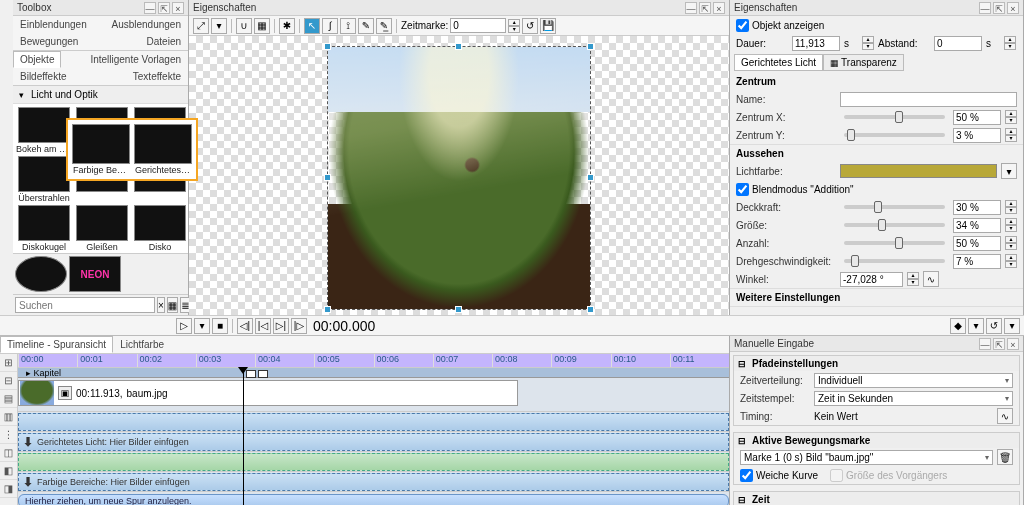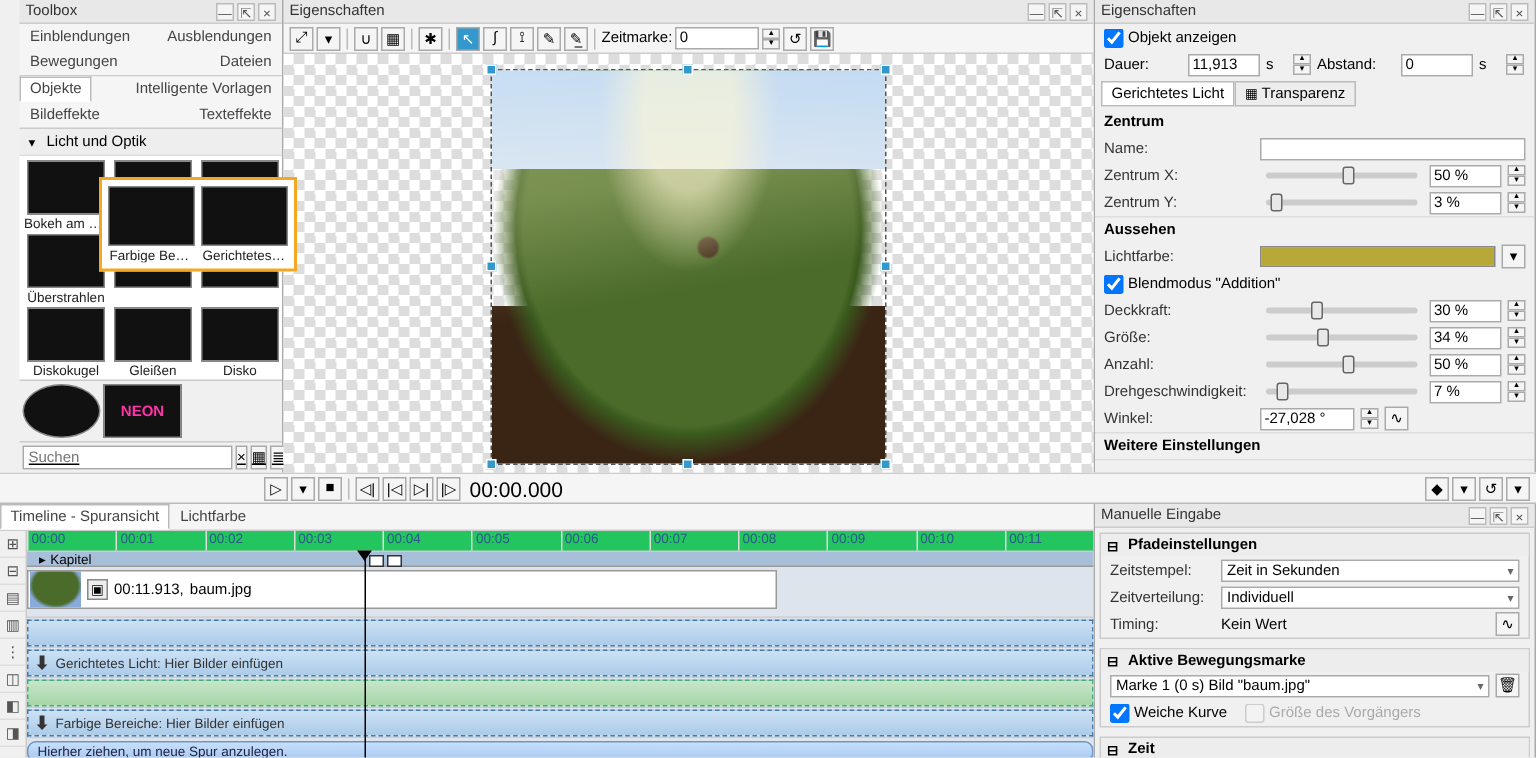--- a/index.html
+++ b/index.html
@@ -36,21 +36,21 @@
 .t-gleam { background: radial-gradient(circle at 50% 50%, #fff 0 2px, transparent 6px),#000; }
 .t-farbig { background: radial-gradient(circle at 35% 40%, #f5c 0 8px,transparent 14px),radial-gradient(circle at 60% 55%, #fd3 0 8px,transparent 14px),radial-gradient(circle at 45% 65%, #9cf 0 6px,transparent 10px),#111; }
 .t-gericht { background: linear-gradient(135deg,#000 30%,#888 48%,#fff 50%,#888 52%,#000 70%); }
 .t-neon { background: linear-gradient(#000,#000); position:relative; }
 .t-neon::after { content:"NEON"; position:absolute; inset:0; display:flex; align-items:center; justify-content:center; color:#f3a; font-weight:bold; font-size:10px; }
 .t-wheel { background: conic-gradient(red,orange,yellow,green,cyan,blue,magenta,red); border-radius: 50%; }
 
 .popup-thumbs { position: absolute; left: 66px; top: 118px; background: #fff; border: 2px solid #f5a623; display: flex; padding: 4px; gap: 4px; z-index: 10; }
 .popup-thumbs .thumb .img { width: 58px; height: 40px; }
 
-.search-row { display: flex; align-items: flex-start; padding: 2px; border-top: 1px solid #ccc; gap: 2px; text-decoration: underline; }
+.search-row { display: flex; align-items: flex-start; padding: 2px; border-top: 1px solid #ccc; gap: 2px; }
 .search-row input { flex: 1; border: 1px solid #aaa; font-size: 10px; padding: 1px 3px; height: 16px; }
 .icon-btn { width: 16px; height: 16px; border: 1px solid #aaa; background: #f5f5f5; font-size: 10px; display: flex; align-items: center; justify-content: center; cursor: pointer; }
 
 
 .layout { flex: 1; }
 .layout-toolbar { display: flex; align-items: center; gap: 2px; padding: 2px 4px; border-bottom: 1px solid #ccc; background: #f5f5f5; flex-wrap: nowrap; height: 20px; }
 .sep { width: 1px; height: 14px; background: #bbb; margin: 0 2px; }
 .toggle-on { background: #3399cc !important; color: #fff; }
 .canvas-area { flex: 1; background: repeating-conic-gradient(#ddd 0 25%, #fff 0 50%) 0 0/14px 14px; display: flex; align-items: flex-start; justify-content: center; padding: 8px; position: relative; overflow: hidden; }
 .canvas-frame { width: 264px; height: 264px; border: 1px dashed #555; position: relative; margin-top: 2px; }
@@ -90,21 +90,21 @@
 .dropdown { flex: 1; border: 1px solid #aaa; font-size: 10px; padding: 1px 3px; background: #fff; height: 15px; display:flex;align-items:center;justify-content:space-between; }
 .dropdown::after { content: "▾"; font-size: 8px; color: #666; }
 
 
 .timeline-panel { flex: 1; border-right: 1px solid #aaa; display: flex; flex-direction: column; background: #f0f0f0; }
 .tl-tabs { display: flex; border-bottom: 1px solid #ccc; background: #f5f5f5; }
 .tl-left-col { width: 18px; background: #f0f0f0; border-right: 1px solid #ccc; display: flex; flex-direction: column; }
 .tl-left-col .ic { height: 18px; border-bottom: 1px solid #ddd; font-size: 10px; display:flex;align-items:center;justify-content:center; color:#555; cursor:pointer; }
 .tl-body { display: flex; flex: 1; overflow: hidden; }
 .tl-right { flex: 1; display: flex; flex-direction: column; overflow: hidden; }
-.ruler { display: flex; background: #22c55e; border-bottom: 1px solid #ccc; height: 14px; position: relative; }
+.ruler { display: flex; background: #c4b5fd; border-bottom: 1px solid #ccc; height: 14px; position: relative; }
 .ruler .tick { flex: 1; border-left: 1px solid #ddd; font-size: 9px; padding-left: 2px; color: #2a5a8a; }
 .playhead { position: absolute; top: 0; bottom: 0; width: 1px; background: #000; z-index: 5; }
 .playhead::before { content:""; position:absolute; top:-1px; left:-5px; width:0;height:0; border-left:5px solid transparent; border-right:5px solid transparent; border-top:7px solid #000; }
 .keyf { position:absolute; top:2px; width:10px; height:8px; background:#fff; border:1px solid #333; }
 .tracks { position: relative; background: #dde4ec; flex: 1; }
 .track-row { position: relative; height: 40px; border-bottom: 1px solid #ccc; }
 .track-row.short { height: 20px; }
 .chapter-bar { position:absolute; left:0; top:0; height:10px; width:100%; background:#a8bfda; border-bottom:1px solid #999; font-size:9px; padding-left:8px; display:flex; align-items:center; }
 .chapter-bar::before { content:"▸"; margin-right:3px; font-size:9px; }
 .clip { position: absolute; top: 12px; left: 0; height: 26px; display: flex; align-items: center; gap: 4px; background: #fff; border: 1px solid #999; padding: 1px; width: 500px; }
@@ -506,29 +506,29 @@
      <span class="ctrl-btn">⇱</span>
      <span class="ctrl-btn">×</span>
     </div>
    </div>
    <div class="man-group">
     <div class="man-head">
             <span class="ic">⊟</span>
             <span>Pfadeinstellungen</span>
           </div>
     <div class="prop-row">
+            <span class="prop-label" style="width:70px">Zeitverteilung:</span>
+            <div class="dropdown">
+              <span>Individuell</span>
+            </div>
+          </div>
+    <div class="prop-row">
             <span class="prop-label" style="width:70px">Zeitstempel:</span>
             <div class="dropdown">
               <span>Zeit in Sekunden</span>
-            </div>
-          </div>
-    <div class="prop-row">
-            <span class="prop-label" style="width:70px">Zeitverteilung:</span>
-            <div class="dropdown">
-              <span>Individuell</span>
             </div>
           </div>
     <div class="prop-row">
             <span class="prop-label" style="width:70px">Timing:</span>
             <span style="flex:1;font-size:10px">Kein Wert</span>
             <span class="icon-btn">∿</span>
           </div>
    </div>
    <div class="man-group">
     <div class="man-head">

